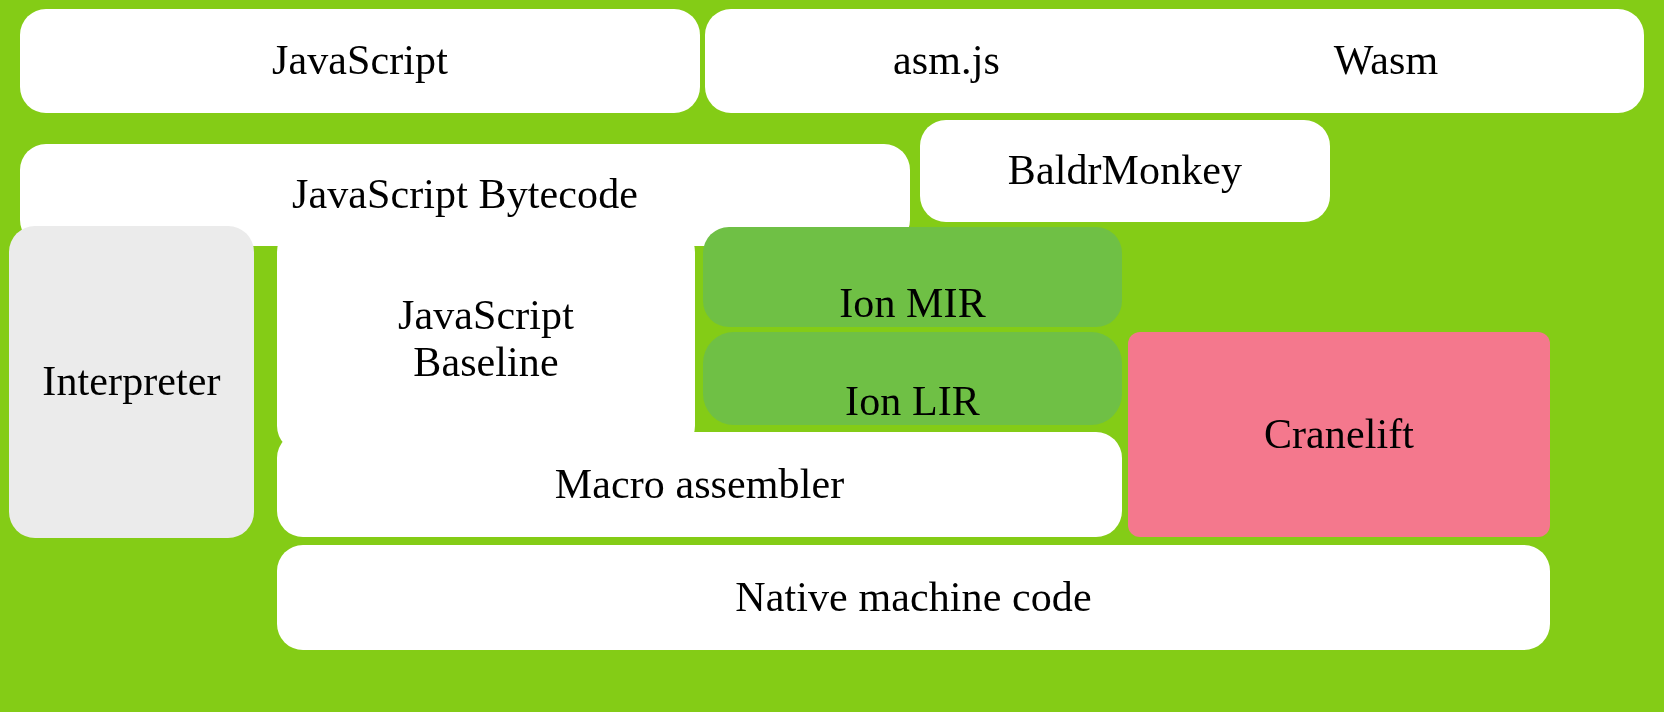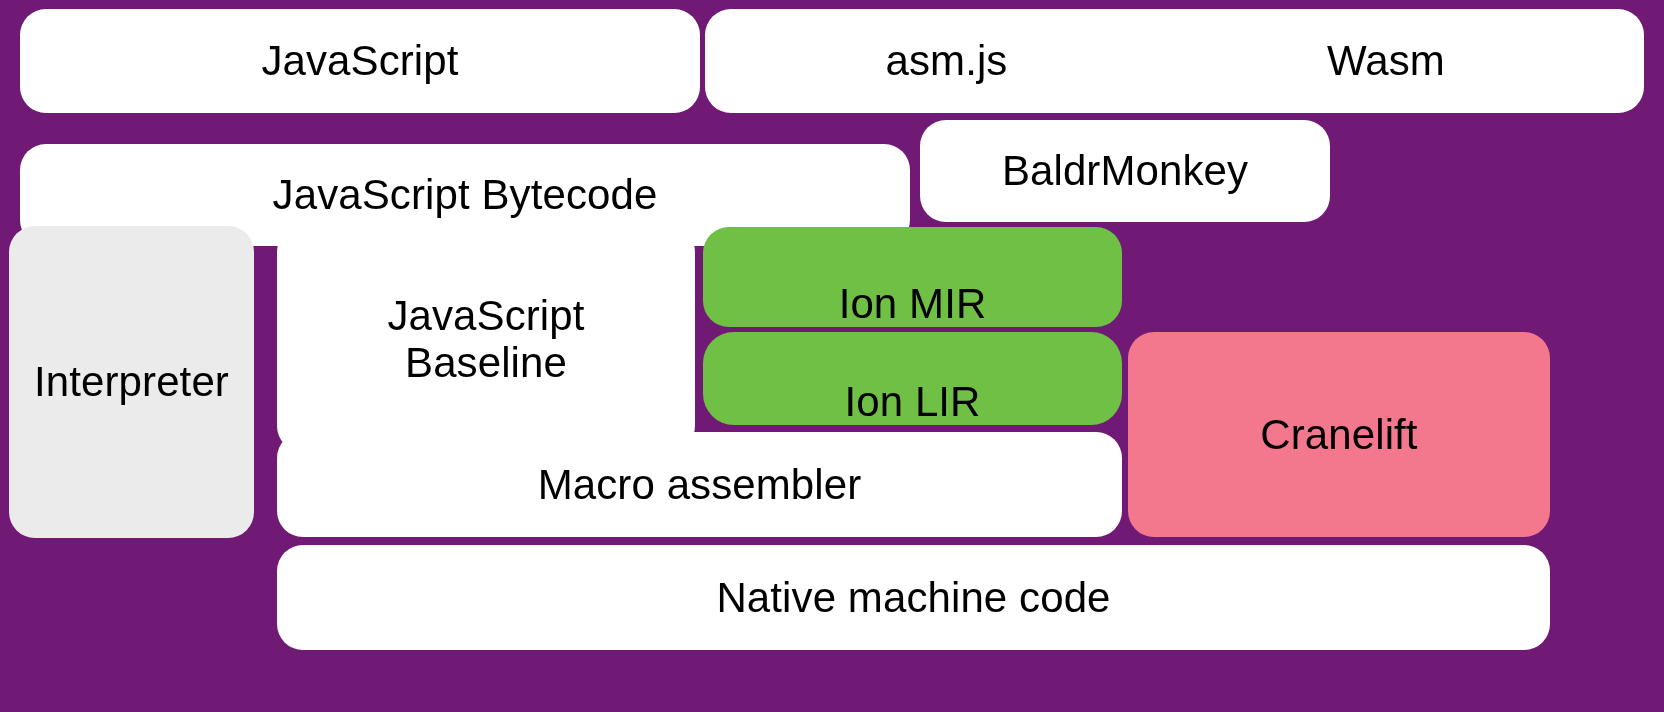--- a/index.html
+++ b/index.html
@@ -40,21 +40,21 @@
   .node.pink   { background: #f4788d; }
   .node .label {
     display: block;
     white-space: pre-line;
     padding: 0 10px;
   }
 </style>
 </head>
 <body>
 
-<div id="stack" style="background: #701a75;">
+<div id="stack" style="background: #84cc16; font-family: Liberation Serif, serif;">
     <div>
       <div class="node white" style="left: 20px; top: 9px; width: 680px; height: 104px;">
         <span class="label">JavaScript</span>
       </div>
       <div class="node white" style="left: 705px; top: 9px; width: 483px; height: 104px;">
         <span class="label">asm.js</span>
       </div>
       <div class="node white" style="left: 1128px; top: 9px; width: 516px; height: 104px;">
         <span class="label">Wasm</span>
       </div>
@@ -77,21 +77,21 @@
       </div>
       <div class="node green" style="left: 703px; top: 227px; width: 419px; height: 100px;">
         <span class="label">Ion MIR</span>
       </div>
       <div class="node green" style="left: 703px; top: 332px; width: 419px; height: 93px; border-radius: 31px;">
         <span class="label">Ion LIR</span>
       </div>
       <div class="node white" style="left: 277px; top: 432px; width: 845px; height: 105px; text-align: right;">
         <span class="label">Macro assembler</span>
       </div>
-      <div class="node pink" style="left: 1128px; top: 332px; width: 422px; height: 205px;">
+      <div class="node pink" style="left: 1128px; top: 332px; width: 422px; height: 205px; border-radius: 12px;">
         <span class="label">Cranelift</span>
       </div>
     </div>
     <div>
       <div class="node white" style="left: 277px; top: 545px; width: 1273px; height: 105px;">
         <span class="label">Native machine code</span>
       </div>
     </div>
   </div>
 

